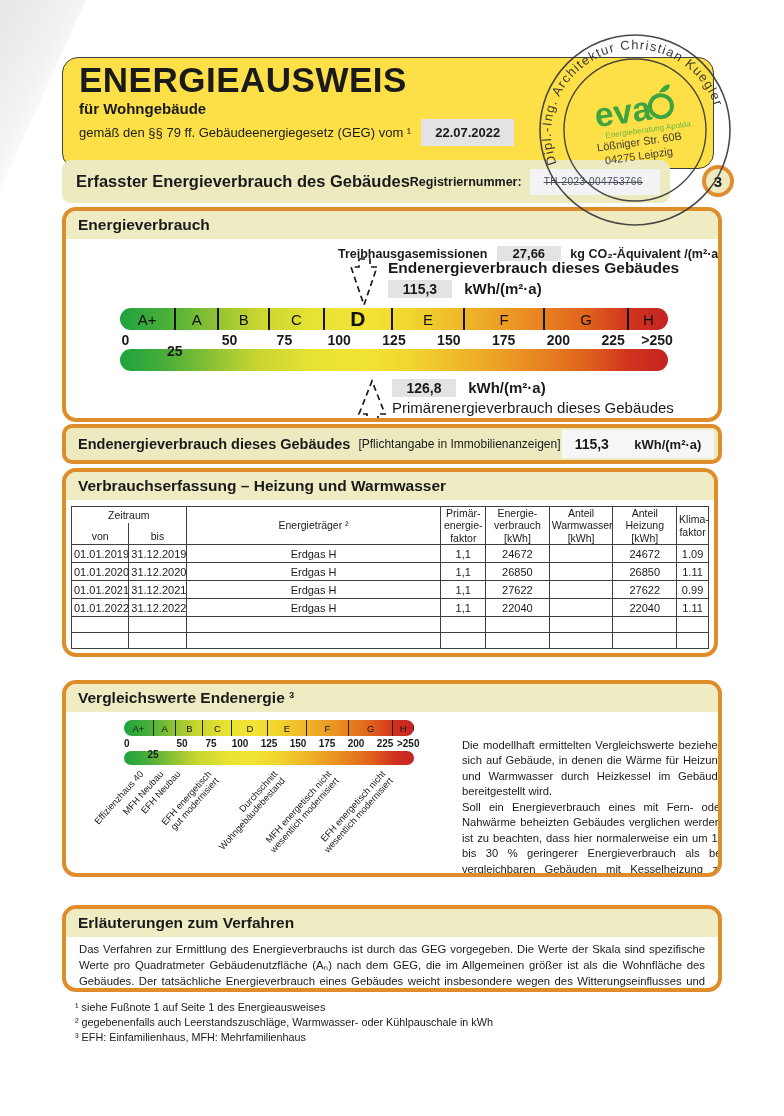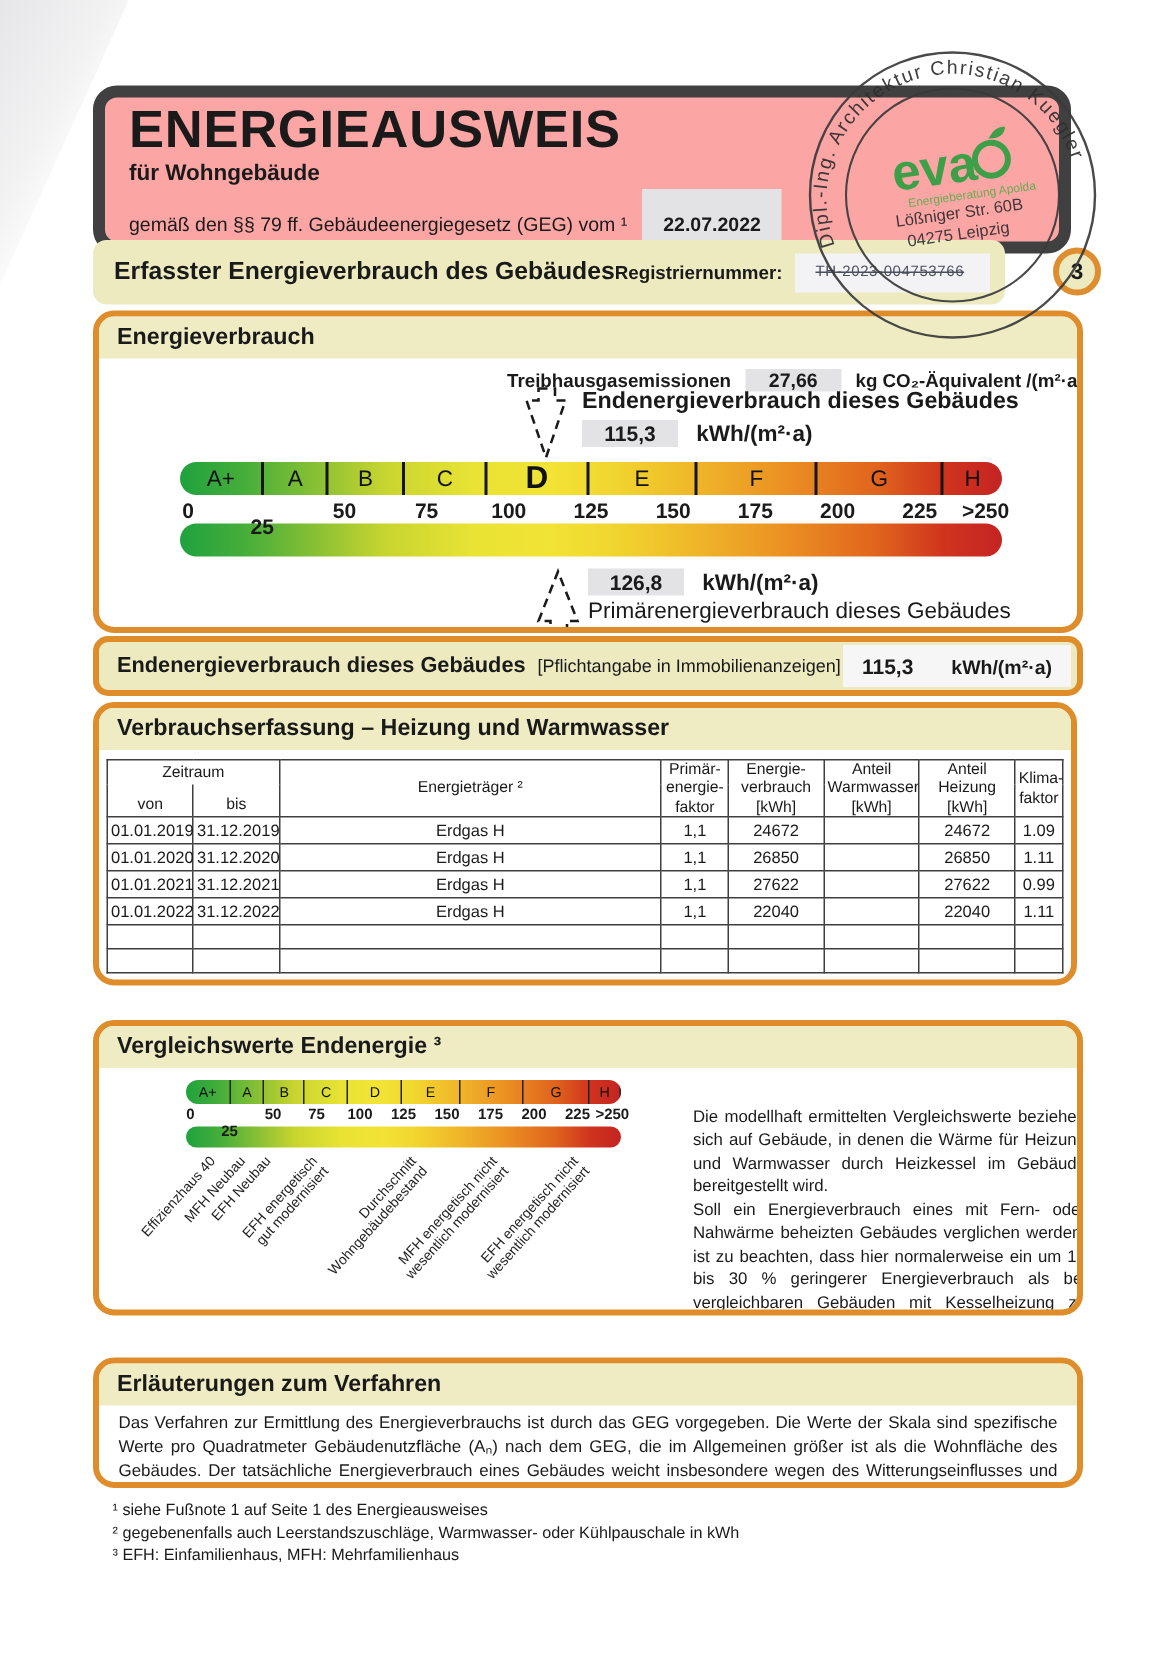--- a/index.html
+++ b/index.html
@@ -3,25 +3,25 @@
 <meta charset="utf-8">
 <style>
   html,body{margin:0;padding:0;background:#fff;}
   body{width:784px;height:1116px;position:relative;font-family:"Liberation Sans",sans-serif;color:#1a1a1a;overflow:hidden;}
   .abs{position:absolute;}
   
   .corner-fold{position:absolute;left:0;top:0;width:86px;height:190px;
     background:linear-gradient(118deg,#e6e6e8 0%,#f2f2f3 40%,#ffffff 62%);
     clip-path:polygon(0 0,100% 0,0 100%);}
   
-  .hdr-box{left:62px;top:57px;width:652px;height:112px;border:8px solid #404040;border-radius:16px;background:#fca5a5;padding:4px 0 0 16px;box-sizing:border-box;}
+  .hdr-box{left:62px;top:57px;width:652px;height:112px;border:1px solid #404040;border-radius:16px;background:#fde047;padding:4px 0 0 16px;box-sizing:border-box;}
   .hdr-title{font-size:35px;font-weight:bold;letter-spacing:.5px;line-height:1.05;}
   .hdr-sub{font-size:15px;font-weight:bold;margin-top:1px;}
   .hdr-law{font-size:13px;margin-top:2px;}
-  .date-box{display:inline-block;background:#e3e3e6;font-weight:bold;font-size:13px;padding:16px 14px;margin-left:10px;}
+  .date-box{display:inline-block;background:#e3e3e6;font-weight:bold;font-size:13px;padding:6px 14px;margin-left:10px;}
   
   .reg-bar{left:62px;top:160px;width:608px;height:43px;background:#edeac0;border-radius:9px;display:flex;align-items:center;box-sizing:border-box;padding:0 10px 0 14px;}
   .reg-title{font-size:16.5px;font-weight:bold;}
   .reg-label{font-size:12.5px;font-weight:bold;white-space:nowrap;}
   .reg-num-box{background:#f3f3f5;height:26px;flex:1;margin-left:8px;display:flex;align-items:center;padding-left:14px;}
   .reg-num{font-size:10px;color:#4a4f5e;letter-spacing:.4px;text-decoration:line-through;}
   .badge3{left:702px;top:165px;width:24px;height:24px;border:4px solid #de8e2e;border-radius:50%;background:#edeac0;display:flex;align-items:center;justify-content:center;font-size:15px;font-weight:bold;}
   
   .sec{border:4px solid #df8d2a;border-radius:14px;background:#fff;box-sizing:border-box;overflow:hidden;}
   .band{background:#efecc3;height:28px;display:flex;align-items:center;padding-left:12px;font-size:15.5px;font-weight:bold;}

